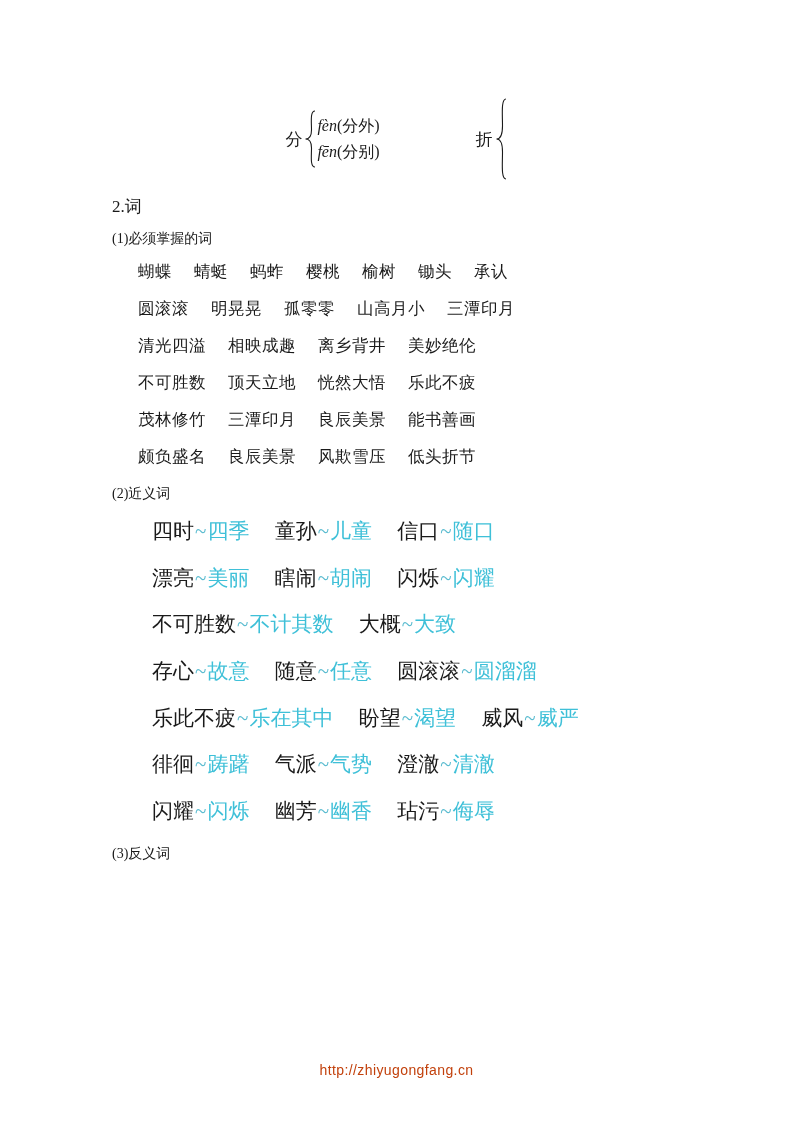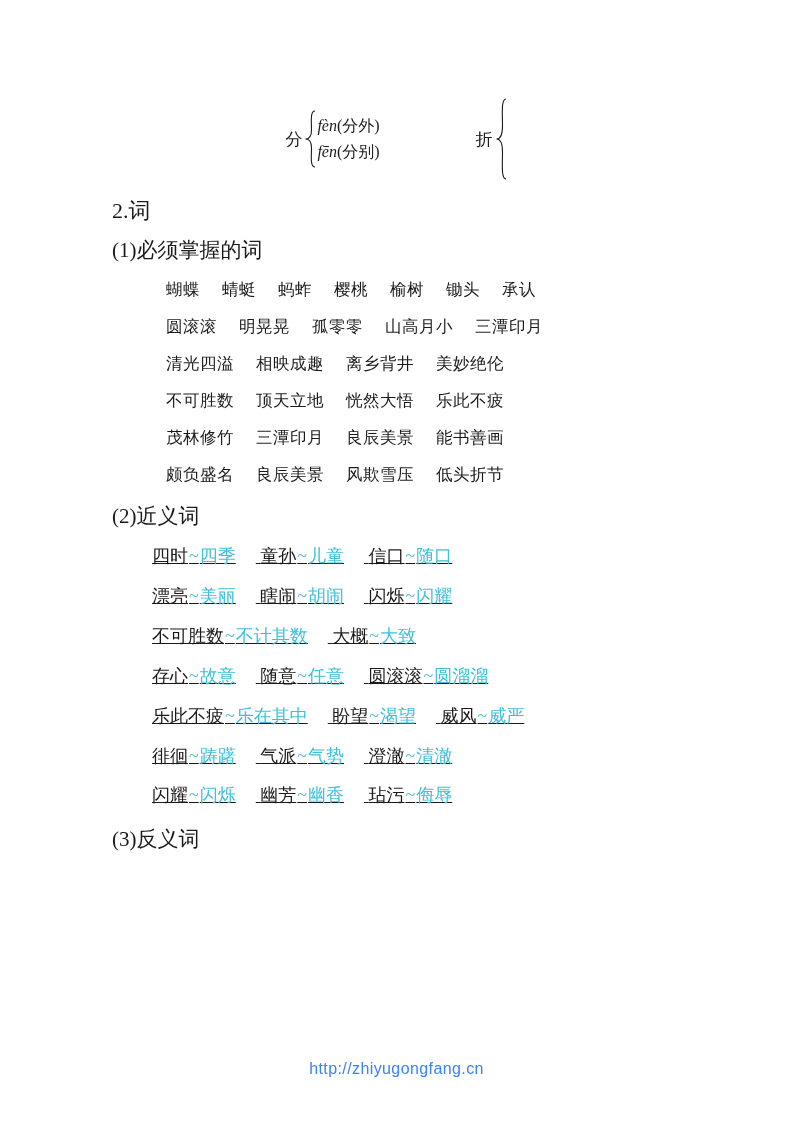--- a/index.html
+++ b/index.html
@@ -63,71 +63,70 @@
     white-space: nowrap;
     line-height: 1.15;
   }
   .pinyin {
     font-style: italic;
     font-family: "Liberation Serif", "DejaVu Serif", serif;
   }
 
   
   .sec-title {
-    font-size: 22px;
+    font-size: 17px;
     margin: 10px 0 6px 2px;
     line-height: 1.5;
   }
   .sub-title {
-    font-size: 21px;
+    font-size: 14px;
     margin: 8px 0 4px 2px;
     line-height: 1.5;
   }
 
   .word-block {
-    margin-left: 56px;
+    margin-left: 28px;
   }
   .word-line {
     font-size: 16.5px;
     line-height: 2.25;
     letter-spacing: 0.5px;
     white-space: nowrap;
   }
   .word-line .w {
     margin-right: 22px;
   }
   .word-line .w:last-child { margin-right: 0; }
 
   .syn-block {
     margin-left: 42px;
   }
   .syn-line {
-    font-size: 18px;
+    font-size: 21px;
     line-height: 2.22;
     white-space: nowrap;
-    text-decoration: underline;
   }
   .syn-pair {
     margin-right: 20px;
   }
   .syn-pair:last-child { margin-right: 0; }
   .syn-a { color: #1a1a1a; }
   .tilde { color: #5bbcd0; padding: 0 1px; }
   .syn-b { color: #3fc0d8; }
 
   
   .watermark {
     position: absolute;
     left: 0;
     right: 0;
     bottom: 44px;
     text-align: center;
     font-family: "Liberation Sans", sans-serif;
-    font-size: 16px;
-    color: #3b82f6;
+    font-size: 14px;
+    color: #c2410c;
     letter-spacing: 0.4px;
   }
 </style>
 </head>
 <body>
 
 <div class="page">
 
   <div class="poly-row">
 

